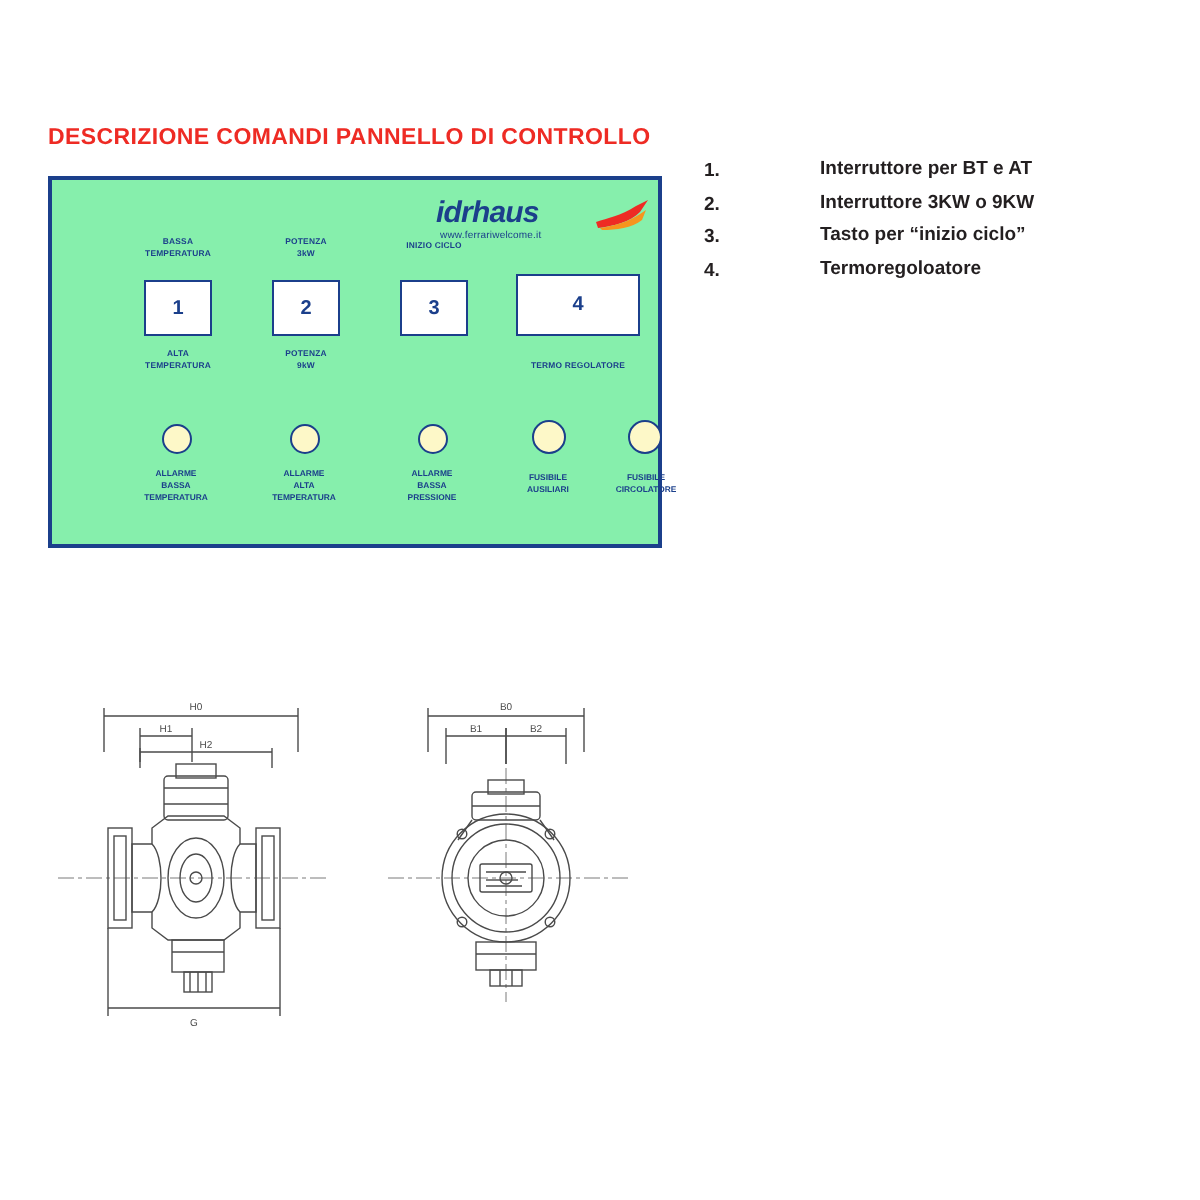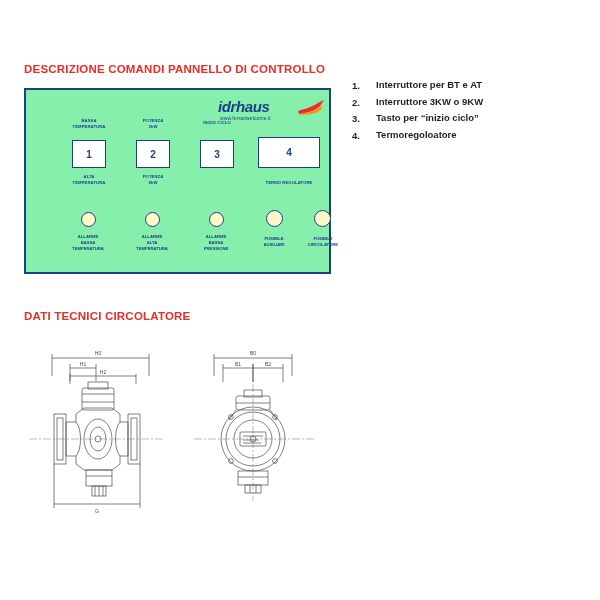--- a/index.html
+++ b/index.html
@@ -52,20 +52,21 @@
     font-size: 9.5px;
     font-weight: bold;
     color: #231f20;
     flex: none;
   }
   .legend-text {
     font-size: 9.5px;
     font-weight: bold;
     color: #231f20;
     line-height: 1.15;
+    margin-left: 34px;
   }
 
   
   .panel {
     position: absolute;
     left: 24px;
     top: 88px;
     width: 307px;
     height: 186px;
     background: #86efac;
@@ -270,21 +271,20 @@
     <div class="lamp" id="lamp4"></div>
     <div class="lamp" id="lamp5"></div>
 
     <div class="lamp-cap" id="lc1">ALLARME<br>BASSA<br>TEMPERATURA</div>
     <div class="lamp-cap" id="lc2">ALLARME<br>ALTA<br>TEMPERATURA</div>
     <div class="lamp-cap" id="lc3">ALLARME<br>BASSA<br>PRESSIONE</div>
     <div class="lamp-cap" id="lc4">FUSIBILE<br>AUSILIARI</div>
     <div class="lamp-cap" id="lc5">FUSIBILE<br>CIRCOLATORE</div>
   </div>
 
-  <div class="section-title" id="title-tech">DATI TECNICI CIRCOLATORE</div>
 
   <div class="tech">
     <svg width="310" height="190" viewBox="0 0 310 190">
       <g stroke="#4a4a4a" fill="none" stroke-width="0.7" font-family="Liberation Sans, sans-serif" font-size="5" fill-rule="evenodd">
 
         <g>
 
           <line x1="28" y1="18" x2="28" y2="40" stroke-dasharray="0"></line>
           <line x1="125" y1="18" x2="125" y2="40"></line>
           <line x1="28" y1="22" x2="125" y2="22"></line>

